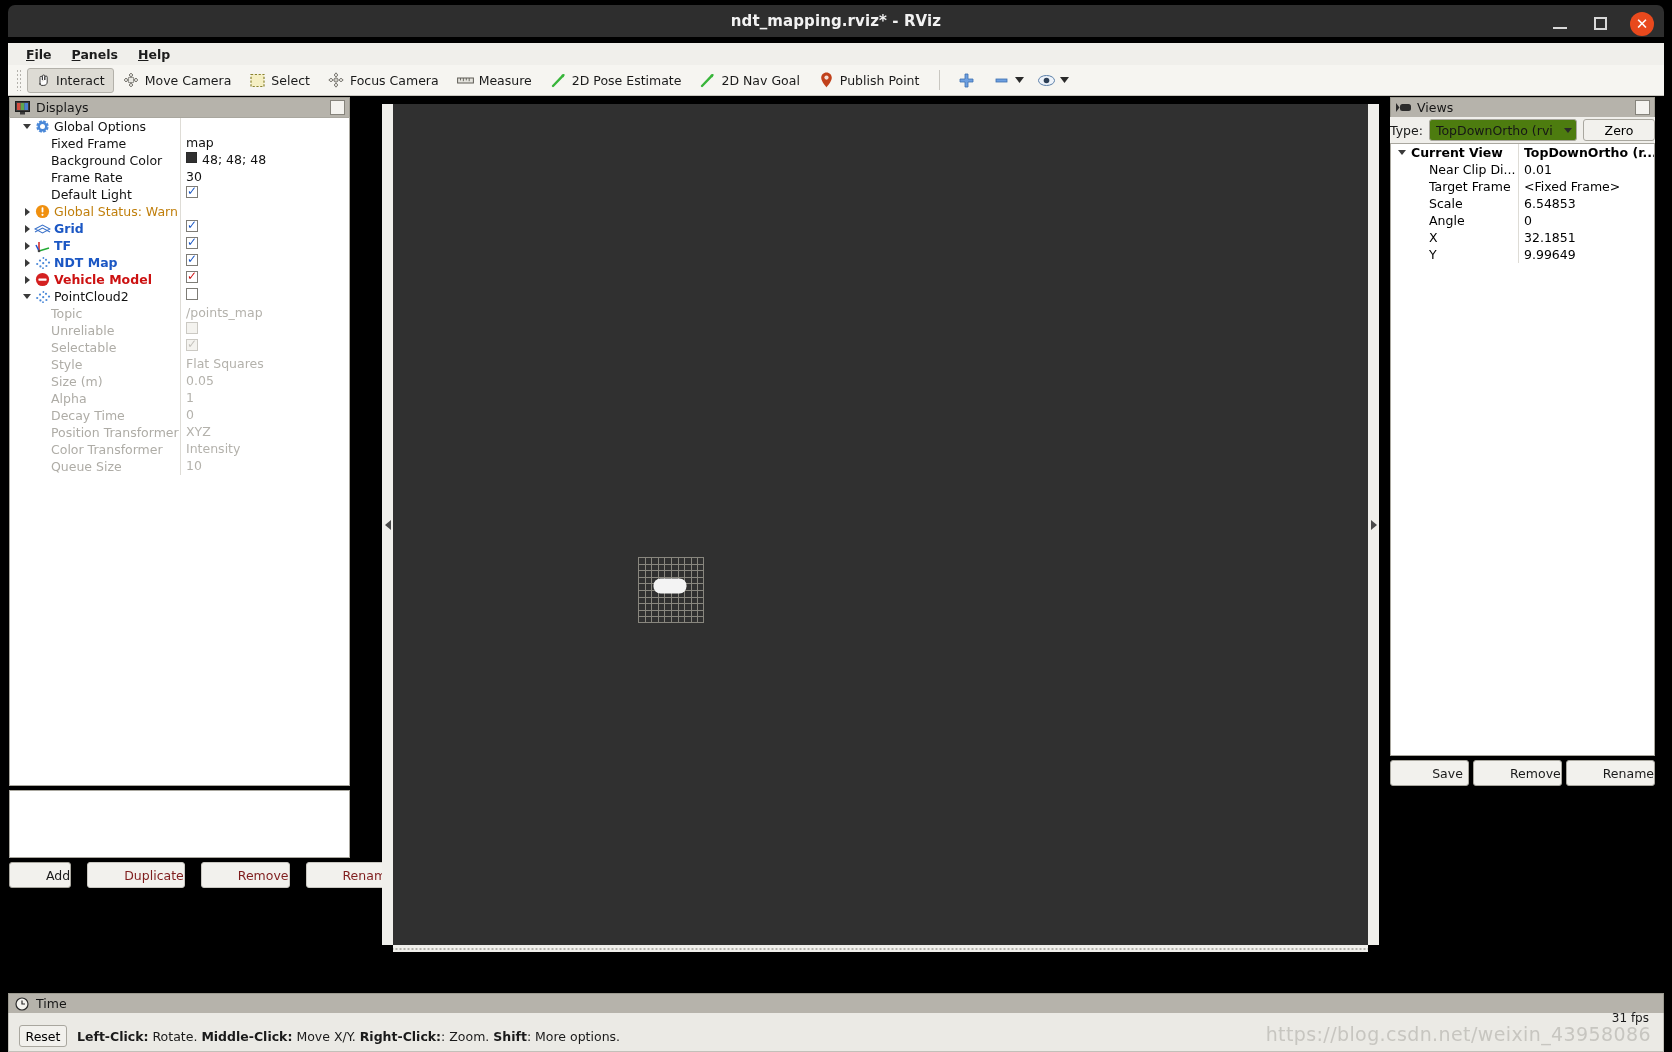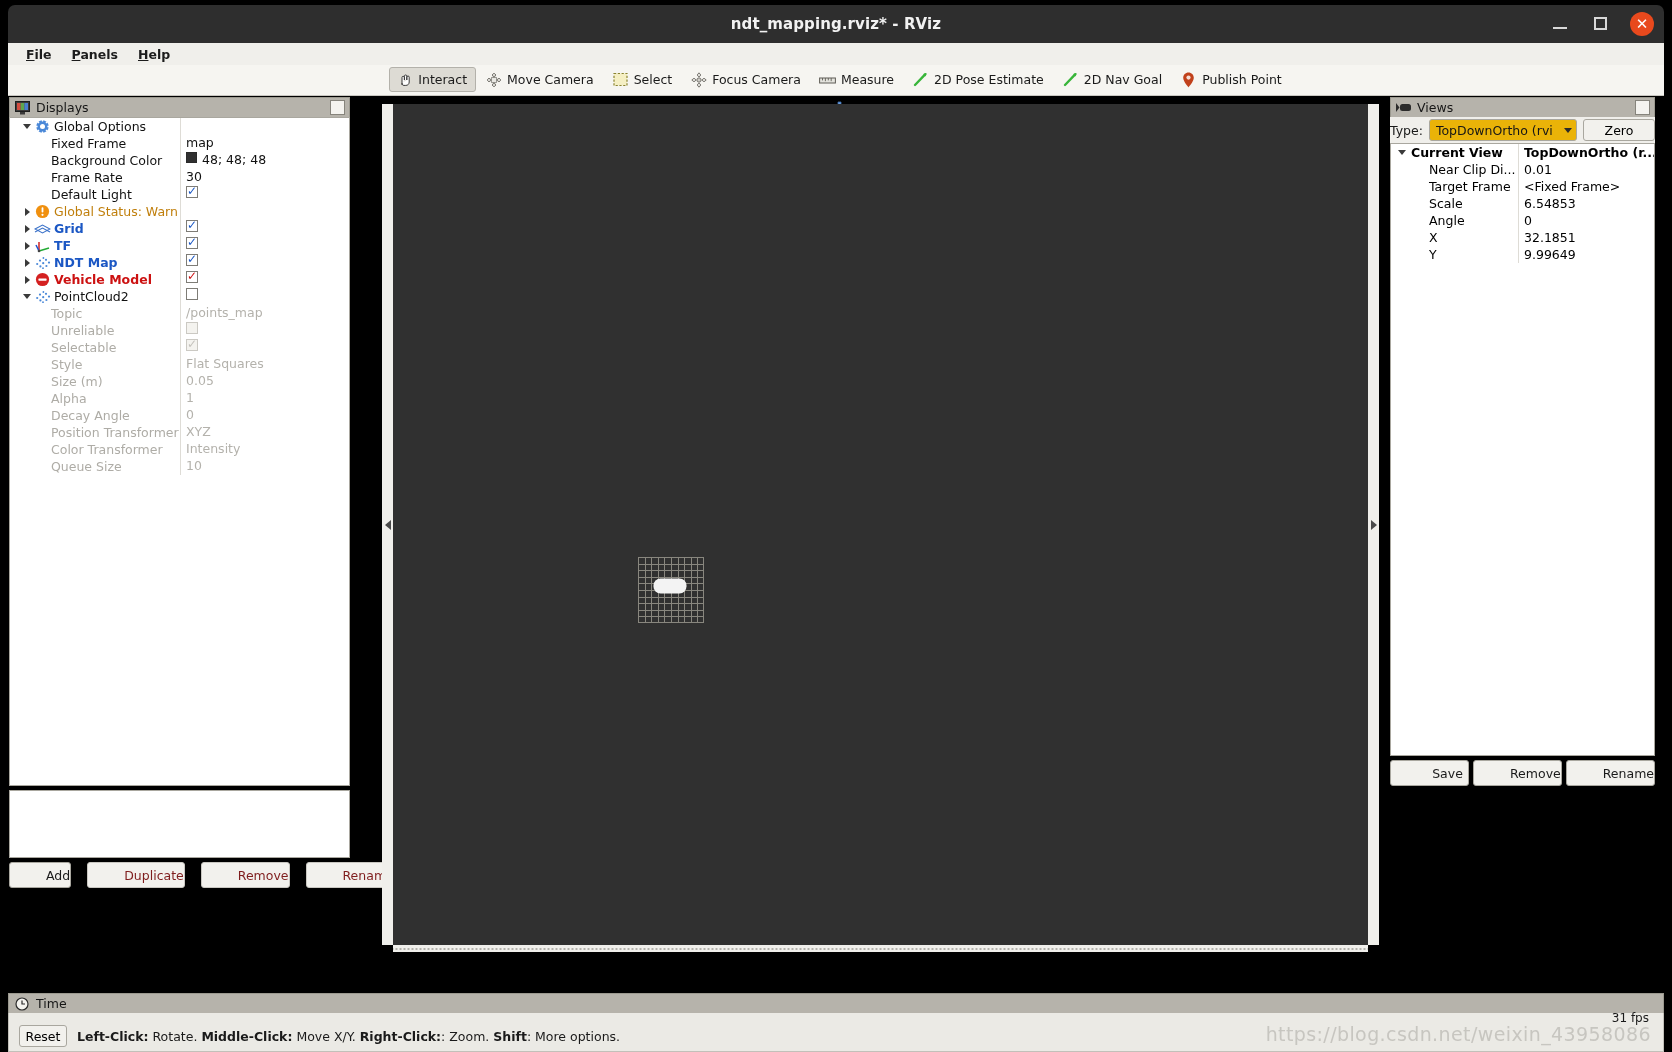--- a/index.html
+++ b/index.html
@@ -11,21 +11,21 @@
     overflow: hidden;
   }
   #app {
     position: relative;
     width: 1672px; height: 1052px;
     background: #000;
   }
 
   
   .titlebar {
-    position: absolute; left: 8px; top: 5px; width: 1656px; height: 38px;
+    position: absolute; left: 8px; top: 5px; width: 1656px; height: 32px;
     background: #2e2e2e;
     border-radius: 7px 7px 0 0;
     display: flex; align-items: center; justify-content: center;
   }
   .titlebar .title {
     color: #f2f2f2; font-size: 15px; font-weight: bold;
     letter-spacing: .1px;
   }
   .wbtns {
     position: absolute; right: 10px; top: 0; height: 38px;
@@ -55,21 +55,20 @@
     font-size: 12.5px; color: #1c1c1c; padding: 2px 8px; cursor: default;
   }
   .menu-item u { text-decoration: underline; }
 
   
   .toolbar {
     position: absolute; left: 8px; top: 65px; width: 1656px; height: 31px;
     background: #f6f5f1; display: flex; align-items: center;
     padding-left: 8px; gap: 2px;
     border-bottom: 1px solid #c9c7c1;
-    flex-direction: column;
   }
   .tgrip { width: 6px; height: 22px; margin-right: 3px;
     background-image: radial-gradient(#b4b2ac 1px, transparent 1px);
     background-size: 3px 4px; }
   .tbtn {
     display: flex; align-items: center; gap: 5px;
     padding: 3px 8px 3px 6px; font-size: 12.5px; color: #1a1a1a;
     border: 1px solid transparent; border-radius: 3px; cursor: pointer;
     height: 25px; white-space: nowrap;
   }
@@ -171,21 +170,21 @@
   }
 
   
   .views { position: absolute; left: 1390px; top: 97px; width: 265px; height: 690px; }
   .views .vtop {
     height: 26px; display: flex; align-items: center; gap: 6px;
     background: #f0efeb; padding: 3px 0;
   }
   .views .vtop .lab { font-size: 12.5px; color: #1a1a1a; }
   .combo {
-    flex: 1; height: 22px; background: #eab308; border: 1px solid #a9a79f;
+    flex: 1; height: 22px; background: #4d7c0f; border: 1px solid #a9a79f;
     border-radius: 3px; display: flex; align-items: center; padding: 0 4px 0 6px;
     font-size: 12.5px; color: #161616; cursor: pointer; overflow: hidden;
   }
   .combo .cv { flex: 1; white-space: nowrap; overflow: hidden; }
   .combo .carr { width: 0; height: 0; border-top: 5px solid #2a2a2a;
                  border-left: 4px solid transparent; border-right: 4px solid transparent; }
   .zerobtn {
     width: 72px; height: 22px; font-size: 12.5px; background: #f2f1ed;
     border: 1px solid #a9a79f; border-radius: 3px; display:flex;
     align-items:center; justify-content:center; cursor: pointer;
@@ -631,21 +630,21 @@
               <span style="width: 38px; flex: 0 0 auto;"></span>
               <span class="lbl dim">Alpha</span>
             </div>
             <div class="cellR">
               <span class="val dim">1</span>
             </div>
           </div>
           <div class="row">
             <div class="cellL">
               <span style="width: 38px; flex: 0 0 auto;"></span>
-              <span class="lbl dim">Decay Angle</span>
+              <span class="lbl dim">Decay Time</span>
             </div>
             <div class="cellR">
               <span class="val dim">0</span>
             </div>
           </div>
           <div class="row">
             <div class="cellL">
               <span style="width: 38px; flex: 0 0 auto;"></span>
               <span class="lbl dim">Position Transformer</span>
             </div>

